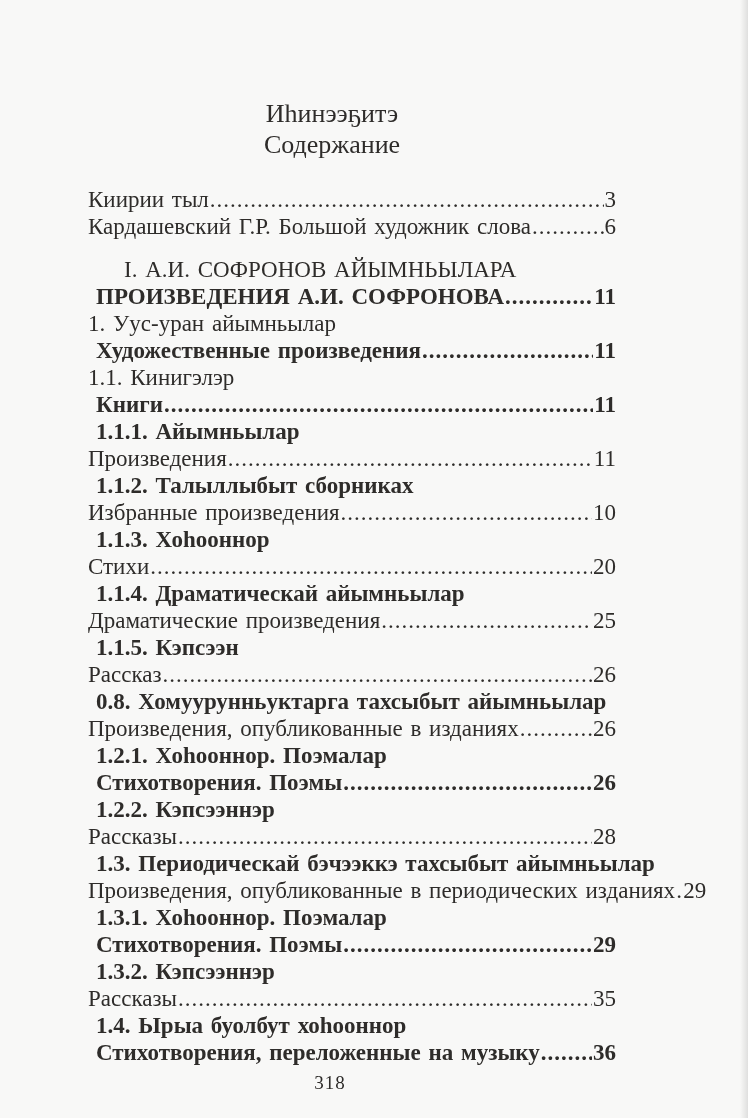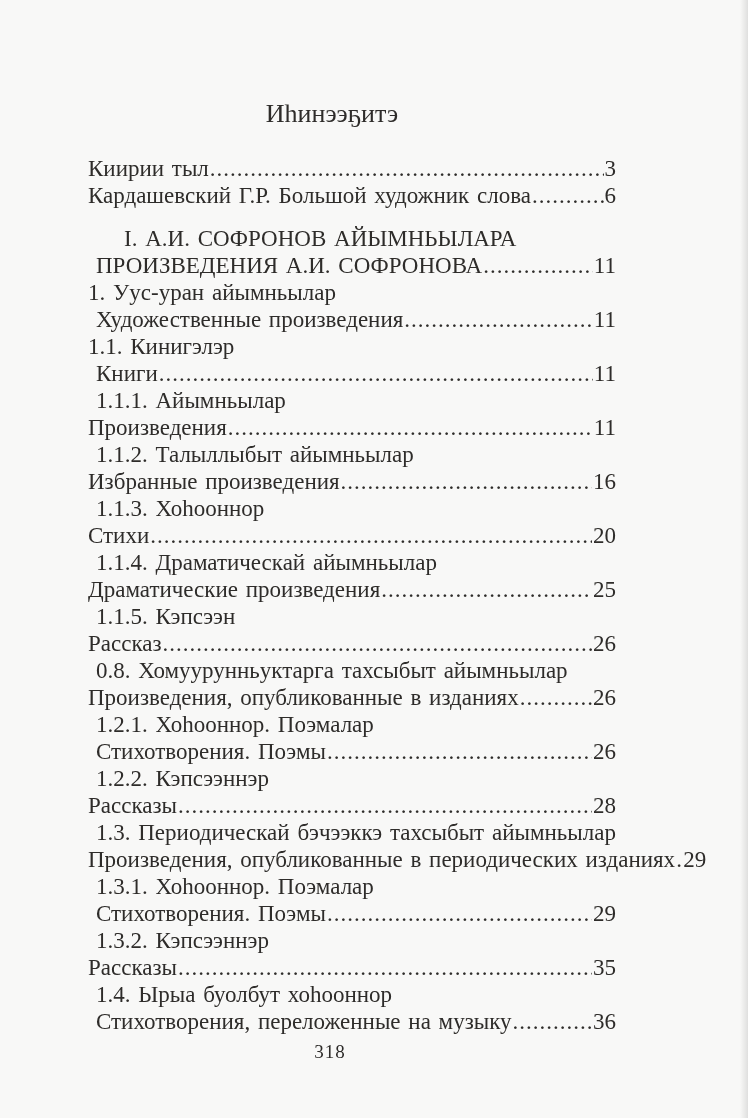--- a/index.html
+++ b/index.html
@@ -42,21 +42,21 @@
     font-size: 23px;
     word-spacing: 2px;
   }
   .toc-line {
     display: flex;
     align-items: flex-start;
     line-height: 27px;
     white-space: nowrap;
   }
   .toc-line.gap-before { margin-top: 16px; margin-left: 36px; }
-  .toc-line.indent-1 { padding-left: 8px; }
+  .toc-line.indent-1 { padding-left: 8px; font-weight: bold; }
   .toc-label { white-space: nowrap; }
   .leader {
     flex: 1 1 auto;
     overflow: hidden;
     white-space: nowrap;
     min-width: 6px;
     margin: 0 1px;
   }
   .leader::after {
     content: "......................................................................................................................................................";
@@ -74,20 +74,21 @@
 </style>
 </head>
 <body>
 
 <div class="scan-edge"></div>
 
 <div class="page">
 
   <div class="page-header">
     <div>Иһинээҕитэ</div>
+    <div>Содержание</div>
   </div>
 
   <div class="toc" id="toc">
       <div class="toc-line indent-0">
         <span class="toc-label">Киирии тыл</span>
         <span class="leader"></span>
         <span class="toc-page">3</span>
       </div>
       <div class="toc-line indent-0">
         <span class="toc-label">Кардашевский Г.Р. Большой художник слова</span>
@@ -120,26 +121,26 @@
       </div>
       <div class="toc-line indent-1 no-page">
         <span class="toc-label">1.1.1. Айымньылар</span>
       </div>
       <div class="toc-line indent-0">
         <span class="toc-label">Произведения</span>
         <span class="leader"></span>
         <span class="toc-page">11</span>
       </div>
       <div class="toc-line indent-1 no-page">
-        <span class="toc-label">1.1.2. Талыллыбыт айымньылар</span>
+        <span class="toc-label">1.1.2. Талыллыбыт сборниках</span>
       </div>
       <div class="toc-line indent-0">
         <span class="toc-label">Избранные произведения</span>
         <span class="leader"></span>
-        <span class="toc-page">16</span>
+        <span class="toc-page">10</span>
       </div>
       <div class="toc-line indent-1 no-page">
         <span class="toc-label">1.1.3. Хоһооннор</span>
       </div>
       <div class="toc-line indent-0">
         <span class="toc-label">Стихи</span>
         <span class="leader"></span>
         <span class="toc-page">20</span>
       </div>
       <div class="toc-line indent-1 no-page">

